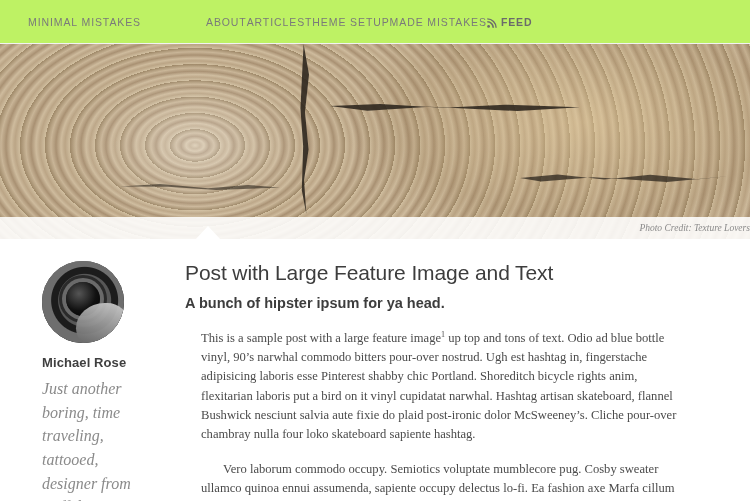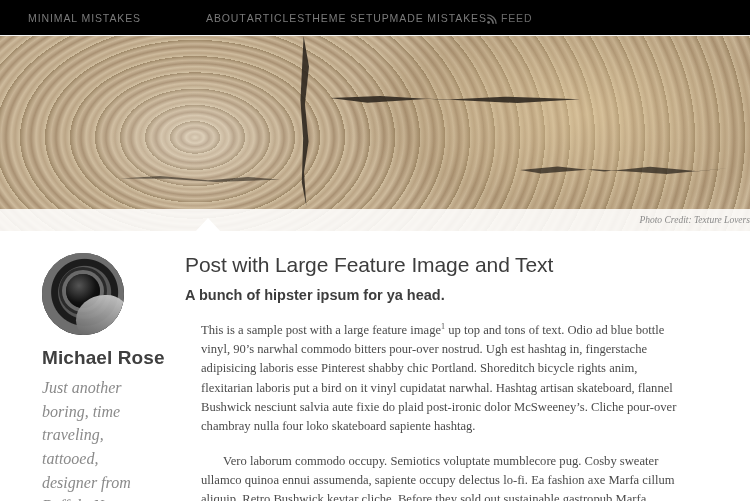--- a/index.html
+++ b/index.html
@@ -11,22 +11,22 @@
     font-family: "Liberation Sans", sans-serif;
   }
   .page {
     width: 750px; height: 501px;
     position: relative;
     background: #fff;
   }
 
   
   .masthead {
-    height: 36px;
-    background: #000000;
+    height: 44px;
+    background: #bef264;
     display: flex;
     align-items: center;
     padding: 0 0 0 28px;
     border-bottom: 1px solid #f2f2f2;
   }
   .site-title {
     font-size: 10.5px;
     letter-spacing: 0.9px;
     color: #7a7a7a;
     font-weight: 400;
@@ -43,21 +43,21 @@
     font-size: 10.5px;
     letter-spacing: 0.9px;
     color: #7a7a7a;
     text-transform: uppercase;
     text-decoration: none;
     white-space: nowrap;
     display: flex;
     align-items: center;
     gap: 4px;
   }
-  .nav-item.feed { color: #6b6b6b; font-weight: 400; }
+  .nav-item.feed { color: #6b6b6b; font-weight: 700; }
   .rss-glyph {
     display: inline-block;
     width: 10px; height: 10px;
     position: relative;
     top: 1px;
   }
 
   
   .hero {
     position: relative;
@@ -167,21 +167,21 @@
   }
   .avatar-hand {
     position: absolute;
     right: -4px; bottom: -6px;
     width: 52px; height: 46px;
     background: linear-gradient(200deg, #cfcfcf 0%, #9a9a9a 45%, #5c5c5c 100%);
     border-radius: 55% 40% 35% 45%;
     opacity: 0.95;
   }
   .author-name {
-    font-size: 19px;
+    font-size: 13px;
     font-weight: 700;
     color: #3f3f3f;
     margin: 0 0 7px 0;
     letter-spacing: 0.1px;
   }
   .author-bio {
     font-family: "Liberation Serif", serif;
     font-style: italic;
     font-size: 16px;
     line-height: 1.48;

